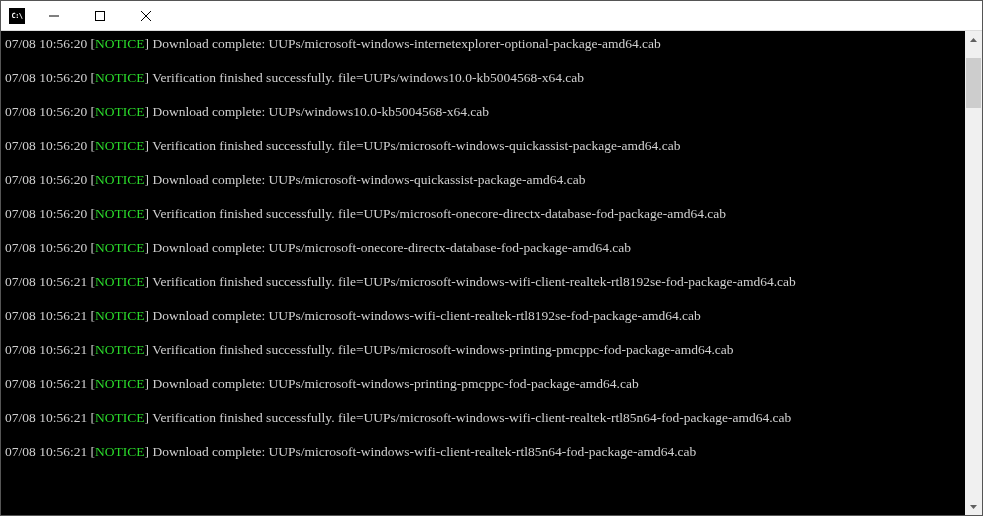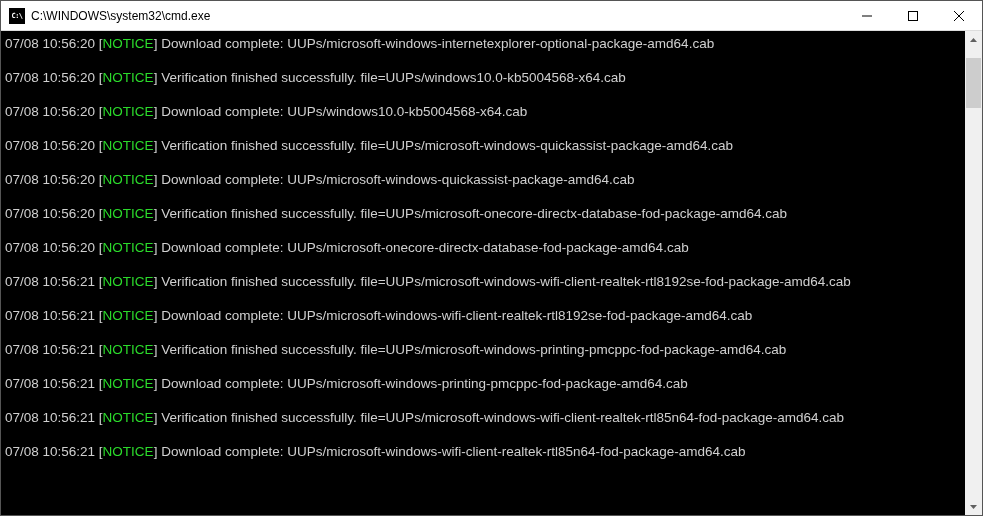--- a/index.html
+++ b/index.html
@@ -51,21 +51,21 @@
     }
     .titlebar-btn svg { display: block; }
     .console-wrap {
       position: relative;
       height: calc(100% - 30px);
       background: #000;
     }
     .console {
       height: 100%;
       padding: 4px 18px 4px 4px;
-      font-family: Liberation Sans, sans-serif;
+      font-family: Liberation Serif, serif;
       font-size: 13.5px;
       line-height: 17px;
       color: #d0d0d0;
       white-space: pre-wrap;
       word-break: break-all;
       overflow: hidden;
     }
     .log-entry {
       margin-bottom: 17px;
     }
@@ -106,21 +106,20 @@
       height: 50px;
       background: #cdcdcd;
     }
     .scroll-arrow.bottom { position: absolute; bottom:0; }
   </style>
 </head>
 <body>
 
 <div class="titlebar">
   <div class="titlebar-icon">C:\</div>
-  <div class="titlebar-title">C:\WINDOWS\system32\cmd.exe</div>
   <div class="titlebar-buttons">
     <div class="titlebar-btn">
       <svg width="10" height="10">
           <line x1="0" y1="5" x2="10" y2="5" stroke="#000" stroke-width="1"></line>
         </svg>
     </div>
     <div class="titlebar-btn">
       <svg width="10" height="10">
           <rect x="0.5" y="0.5" width="9" height="9" fill="none" stroke="#000" stroke-width="1"></rect>
         </svg>

